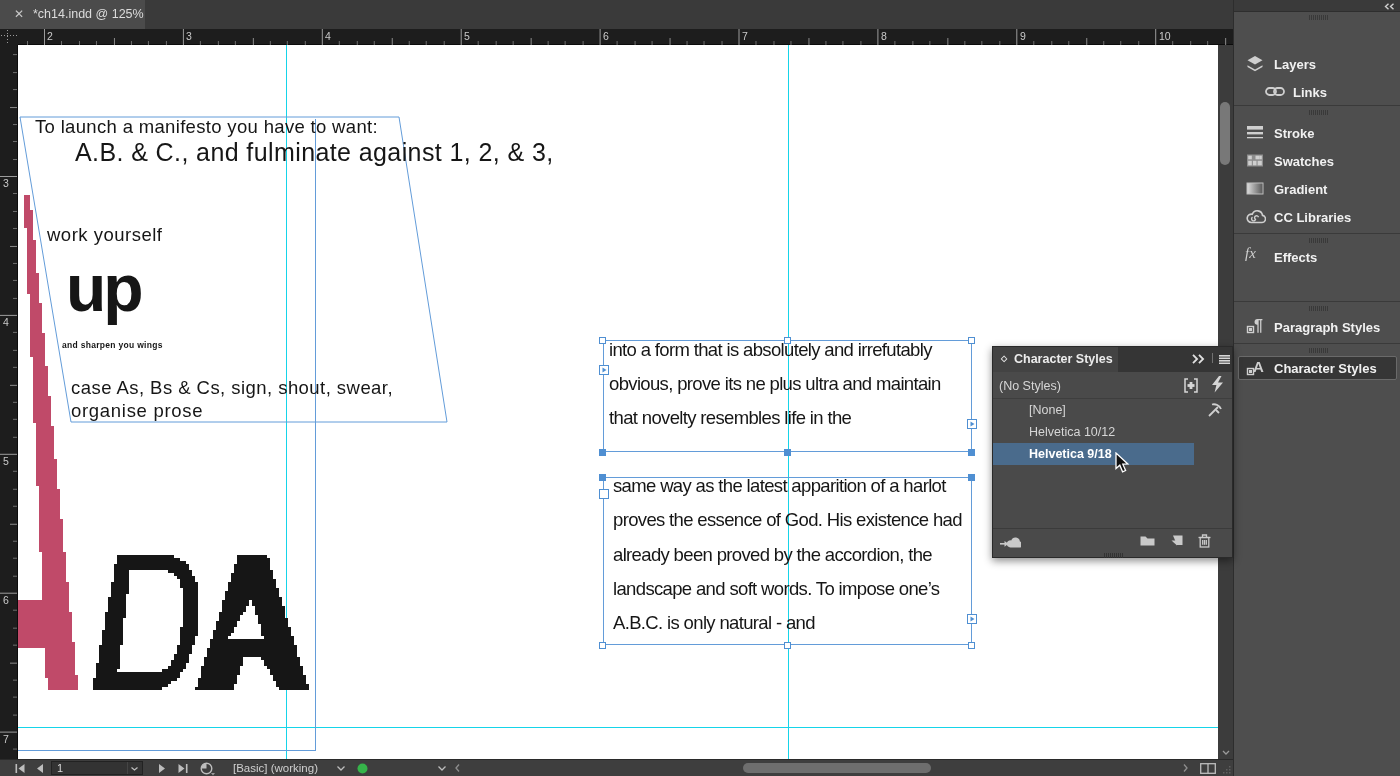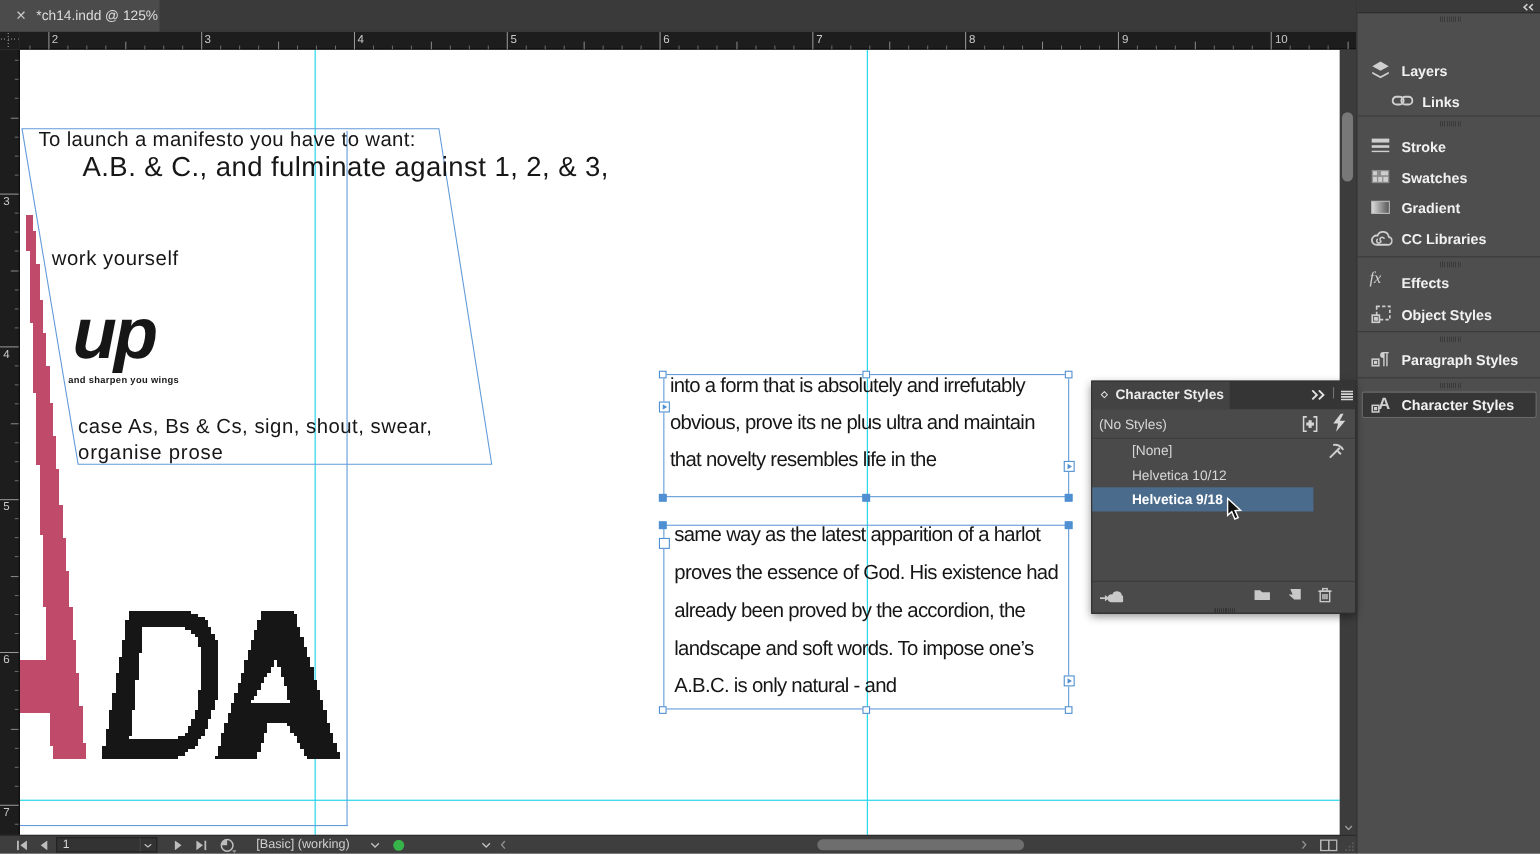--- a/index.html
+++ b/index.html
@@ -83,21 +83,21 @@
   <svg class="abs" style="left:0; top:0;" width="1200" height="714" viewBox="0 0 1200 714" shape-rendering="crispEdges">
     <path d="M6,150 L9,150 L12,150 L12,153 L12,156 L12,159 L12,162 L12,165 L15,165 L15,168 L15,171 L15,174 L15,177 L15,180 L15,183 L15,186 L15,189 L15,192 L15,195 L18,195 L18,198 L18,201 L18,204 L18,207 L18,210 L18,213 L18,216 L18,219 L18,222 L18,225 L18,228 L21,228 L21,231 L21,234 L21,237 L21,240 L21,243 L21,246 L21,249 L21,252 L21,255 L21,258 L24,258 L24,261 L24,264 L24,267 L24,270 L24,273 L24,276 L24,279 L24,282 L24,285 L24,288 L27,288 L27,291 L27,294 L27,297 L27,300 L27,303 L27,306 L27,309 L27,312 L27,315 L27,318 L27,321 L30,321 L30,324 L30,327 L30,330 L30,333 L30,336 L30,339 L30,342 L30,345 L30,348 L30,351 L33,351 L33,354 L33,357 L33,360 L33,363 L33,366 L33,369 L33,372 L33,375 L33,378 L33,381 L36,381 L36,384 L36,387 L36,390 L36,393 L36,396 L36,399 L36,402 L36,405 L36,408 L36,411 L36,414 L39,414 L39,417 L39,420 L39,423 L39,426 L39,429 L39,432 L39,435 L39,438 L39,441 L39,444 L42,444 L42,447 L42,450 L42,453 L42,456 L42,459 L42,462 L42,465 L42,468 L42,471 L42,474 L45,474 L45,477 L45,480 L45,483 L45,486 L45,489 L45,492 L45,495 L45,498 L45,501 L45,504 L45,507 L48,507 L48,510 L48,513 L48,516 L48,519 L48,522 L48,525 L48,528 L48,531 L48,534 L48,537 L51,537 L51,540 L51,543 L51,546 L51,549 L51,552 L51,555 L51,558 L51,561 L51,564 L51,567 L54,567 L54,570 L54,573 L54,576 L54,579 L54,582 L54,585 L54,588 L54,591 L54,594 L54,597 L54,600 L57,600 L57,603 L57,606 L57,609 L57,612 L57,615 L57,618 L57,621 L57,624 L57,627 L57,630 L60,630 L60,633 L60,636 L60,639 L60,642 L60,645 L57,645 L54,645 L51,645 L48,645 L45,645 L42,645 L39,645 L36,645 L33,645 L30,645 L30,642 L30,639 L30,636 L30,633 L27,633 L27,630 L27,627 L27,624 L27,621 L27,618 L27,615 L27,612 L27,609 L27,606 L27,603 L27,600 L27,597 L27,594 L27,591 L27,588 L27,585 L27,582 L27,579 L27,576 L27,573 L27,570 L24,570 L24,567 L24,564 L24,561 L24,558 L24,555 L24,552 L24,549 L24,546 L24,543 L24,540 L24,537 L24,534 L24,531 L24,528 L24,525 L24,522 L24,519 L24,516 L24,513 L24,510 L24,507 L21,507 L21,504 L21,501 L21,498 L21,495 L21,492 L21,489 L21,486 L21,483 L21,480 L21,477 L21,474 L21,471 L21,468 L21,465 L21,462 L21,459 L21,456 L21,453 L21,450 L21,447 L21,444 L21,441 L18,441 L18,438 L18,435 L18,432 L18,429 L18,426 L18,423 L18,420 L18,417 L18,414 L18,411 L18,408 L18,405 L18,402 L18,399 L18,396 L18,393 L18,390 L18,387 L18,384 L18,381 L18,378 L15,378 L15,375 L15,372 L15,369 L15,366 L15,363 L15,360 L15,357 L15,354 L15,351 L15,348 L15,345 L15,342 L15,339 L15,336 L15,333 L15,330 L15,327 L15,324 L15,321 L15,318 L15,315 L15,312 L12,312 L12,309 L12,306 L12,303 L12,300 L12,297 L12,294 L12,291 L12,288 L12,285 L12,282 L12,279 L12,276 L12,273 L12,270 L12,267 L12,264 L12,261 L12,258 L12,255 L12,252 L12,249 L9,249 L9,246 L9,243 L9,240 L9,237 L9,234 L9,231 L9,228 L9,225 L9,222 L9,219 L9,216 L9,213 L9,210 L9,207 L9,204 L9,201 L9,198 L9,195 L9,192 L9,189 L9,186 L9,183 L6,183 L6,180 L6,177 L6,174 L6,171 L6,168 L6,165 L6,162 L6,159 L6,156 L6,153 L6,150 Z" fill="#c04a69"></path>
     <path d="M0,555 L3,555 L6,555 L9,555 L12,555 L15,555 L18,555 L21,555 L24,555 L27,555 L30,555 L33,555 L36,555 L39,555 L42,555 L45,555 L48,555 L51,555 L51,558 L51,561 L51,564 L51,567 L51,570 L54,570 L54,573 L54,576 L54,579 L54,582 L54,585 L54,588 L54,591 L54,594 L54,597 L57,597 L57,600 L57,603 L54,603 L51,603 L48,603 L45,603 L42,603 L39,603 L36,603 L33,603 L30,603 L27,603 L24,603 L21,603 L18,603 L15,603 L12,603 L9,603 L6,603 L3,603 L0,603 Z" fill="#c04a69"></path>
     <path fill="#161616" fill-rule="evenodd" d="M99,510 L102,510 L105,510 L108,510 L111,510 L114,510 L117,510 L120,510 L123,510 L126,510 L129,510 L132,510 L135,510 L138,510 L141,510 L144,510 L147,510 L150,510 L153,510 L156,510 L156,513 L159,513 L162,513 L162,516 L165,516 L168,516 L168,519 L171,519 L171,522 L171,525 L174,525 L174,528 L174,531 L177,531 L177,534 L177,537 L180,537 L180,540 L180,543 L180,546 L180,549 L180,552 L180,555 L180,558 L180,561 L180,564 L180,567 L180,570 L180,573 L180,576 L180,579 L180,582 L180,585 L180,588 L180,591 L177,591 L177,594 L177,597 L177,600 L174,600 L174,603 L174,606 L174,609 L171,609 L171,612 L171,615 L171,618 L168,618 L168,621 L168,624 L165,624 L165,627 L162,627 L162,630 L162,633 L159,633 L159,636 L156,636 L153,636 L153,639 L150,639 L150,642 L147,642 L144,642 L144,645 L141,645 L138,645 L135,645 L132,645 L129,645 L126,645 L123,645 L120,645 L117,645 L114,645 L111,645 L108,645 L105,645 L102,645 L99,645 L96,645 L93,645 L90,645 L87,645 L84,645 L81,645 L78,645 L75,645 L75,642 L75,639 L75,636 L75,633 L78,633 L78,630 L78,627 L78,624 L78,621 L78,618 L81,618 L81,615 L81,612 L81,609 L81,606 L81,603 L81,600 L84,600 L84,597 L84,594 L84,591 L84,588 L84,585 L87,585 L87,582 L87,579 L87,576 L87,573 L87,570 L87,567 L90,567 L90,564 L90,561 L90,558 L90,555 L90,552 L93,552 L93,549 L93,546 L93,543 L93,540 L93,537 L96,537 L96,534 L96,531 L96,528 L96,525 L96,522 L96,519 L99,519 L99,516 L99,513 L99,510 Z M111,525 L114,525 L117,525 L120,525 L123,525 L126,525 L129,525 L132,525 L135,525 L138,525 L141,525 L144,525 L147,525 L150,525 L150,528 L153,528 L156,528 L156,531 L159,531 L159,534 L162,534 L162,537 L162,540 L162,543 L165,543 L165,546 L165,549 L165,552 L165,555 L165,558 L165,561 L165,564 L165,567 L165,570 L165,573 L165,576 L165,579 L165,582 L162,582 L162,585 L162,588 L162,591 L162,594 L162,597 L162,600 L159,600 L159,603 L159,606 L159,609 L156,609 L156,612 L156,615 L153,615 L153,618 L153,621 L150,621 L150,624 L147,624 L144,624 L144,627 L141,627 L138,627 L135,627 L132,627 L129,627 L126,627 L123,627 L120,627 L117,627 L114,627 L111,627 L108,627 L105,627 L102,627 L99,627 L99,624 L102,624 L102,621 L102,618 L102,615 L102,612 L102,609 L102,606 L102,603 L102,600 L105,600 L105,597 L105,594 L105,591 L105,588 L105,585 L105,582 L105,579 L105,576 L105,573 L108,573 L108,570 L108,567 L108,564 L108,561 L108,558 L108,555 L108,552 L108,549 L111,549 L111,546 L111,543 L111,540 L111,537 L111,534 L111,531 L111,528 L111,525 Z"></path>
     <path fill="#161616" fill-rule="evenodd" d="M219,510 L222,510 L225,510 L228,510 L231,510 L234,510 L237,510 L240,510 L243,510 L246,510 L249,510 L249,513 L252,513 L252,516 L252,519 L252,522 L252,525 L255,525 L255,528 L255,531 L255,534 L258,534 L258,537 L258,540 L258,543 L261,543 L261,546 L261,549 L261,552 L264,552 L264,555 L264,558 L264,561 L267,561 L267,564 L267,567 L267,570 L267,573 L270,573 L270,576 L270,579 L270,582 L273,582 L273,585 L273,588 L273,591 L276,591 L276,594 L276,597 L276,600 L279,600 L279,603 L279,606 L279,609 L279,612 L282,612 L282,615 L282,618 L282,621 L285,621 L285,624 L285,627 L285,630 L288,630 L288,633 L288,636 L288,639 L291,639 L291,642 L291,645 L288,645 L285,645 L282,645 L279,645 L276,645 L273,645 L270,645 L267,645 L264,645 L261,645 L261,642 L258,642 L258,639 L258,636 L255,636 L255,633 L255,630 L252,630 L252,627 L252,624 L249,624 L249,621 L246,621 L246,618 L246,615 L243,615 L243,612 L240,612 L237,612 L234,612 L231,612 L228,612 L225,612 L225,615 L225,618 L225,621 L222,621 L222,624 L222,627 L222,630 L219,630 L219,633 L219,636 L219,639 L216,639 L216,642 L216,645 L213,645 L210,645 L207,645 L204,645 L201,645 L198,645 L195,645 L192,645 L189,645 L186,645 L183,645 L180,645 L177,645 L177,642 L180,642 L180,639 L180,636 L180,633 L183,633 L183,630 L183,627 L183,624 L183,621 L186,621 L186,618 L186,615 L186,612 L189,612 L189,609 L189,606 L189,603 L192,603 L192,600 L192,597 L192,594 L195,594 L195,591 L195,588 L195,585 L198,585 L198,582 L198,579 L198,576 L201,576 L201,573 L201,570 L201,567 L204,567 L204,564 L204,561 L204,558 L204,555 L207,555 L207,552 L207,549 L207,546 L210,546 L210,543 L210,540 L210,537 L213,537 L213,534 L213,531 L213,528 L216,528 L216,525 L216,522 L216,519 L219,519 L219,516 L219,513 L219,510 Z M234,555 L231,555 L231,558 L231,561 L228,561 L228,564 L228,567 L225,567 L225,570 L222,570 L222,573 L222,576 L219,576 L219,579 L219,582 L216,582 L216,585 L216,588 L213,588 L213,591 L210,591 L210,594 L213,594 L216,594 L219,594 L222,594 L225,594 L228,594 L231,594 L234,594 L237,594 L240,594 L243,594 L246,594 L246,591 L243,591 L243,588 L243,585 L243,582 L243,579 L240,579 L240,576 L240,573 L240,570 L237,570 L237,567 L237,564 L237,561 L234,561 L234,558 L234,555 Z"></path>
   </svg>
 
   <div class="txt" style="left:17px; top:70.6px; font-size:18.5px; letter-spacing:0.33px;">To launch a manifesto you have to want:</div>
   <div class="txt" style="left:18px; top:93px; font-size:25px; letter-spacing:0.4px;margin-left:39px;">A.B. &amp; C., and fulminate against 1, 2, &amp; 3,</div>
   <div class="txt" style="left:29px; top:179.2px; font-size:18.5px; letter-spacing:0.5px;">work yourself</div>
-  <div class="txt" style="left:48px; top:205.1px; font-size:66px; font-weight:bold; font-style:italic; letter-spacing:-3px;margin-top:14px;">up</div>
+  <div class="txt" style="left:48px; top:205.1px; font-size:66px; font-weight:bold; letter-spacing:-3px;">up</div>
   <div class="txt" style="left:44px; top:294.6px; font-size:8.5px; font-weight:bold; letter-spacing:0.3px;">and sharpen you wings</div>
   <div class="txt" style="left:53px; top:332.1px; font-size:18.5px; letter-spacing:0.45px;">case As, Bs &amp; Cs, sign, shout, swear,</div>
   <div class="txt" style="left:53px; top:355.1px; font-size:18.5px; letter-spacing:0.7px;">organise prose</div>
 
   <div class="abs" style="left:584.5px; top:295px; width:369px; height:112px; border:1px solid #639cd9;"></div>
   <div class="abs" style="left:584.5px; top:432px; width:369px; height:168px; border:1px solid #639cd9;"></div>
 
   <div class="txt t9" style="left:591px; top:287.7px;">into a form that is absolutely and irrefutably<br>obvious, prove its ne plus ultra and maintain<br>that novelty resembles life in the</div>
   <div class="txt t9" style="left:595px; top:424px;">same way as the latest apparition of a harlot<br>proves the essence of God. His existence had<br>already been proved by the accordion, the<br>landscape and soft words. To impose one’s<br>A.B.C. is only natural - and</div>
 
@@ -325,28 +325,20 @@
         <path d="M6.5,9.2 a2,2 0 1 0 3,2.2 a2,2 0 1 1 3,-2.2" fill="none" stroke="#cfcfcf" stroke-width="1.4"></path>
       </svg>
     <span class="lbl">CC Libraries</span>
     </div>
   <div class="sep" style="top:233px;"></div>
   <div class="grip" style="top:238px;"></div>
   <div class="drow" style="top:243px;">
     <span style="position:absolute; left:11px; top:2px; color:#cfcfcf; font-size:15px; font-style:italic; font-family:'Liberation Serif',serif;">fx</span>
     <span class="lbl">Effects</span>
     </div>
-  <div class="drow" style="top:272px;">
-    <svg width="19" height="18" viewBox="0 0 19 18">
-        <rect x="5.5" y="1.5" width="12" height="12" fill="none" stroke="#cfcfcf" stroke-width="1.5" stroke-dasharray="3,2"></rect>
-        <rect x="1.5" y="9.5" width="6.5" height="6.5" fill="none" stroke="#cfcfcf" stroke-width="1.5"></rect>
-        <rect x="3" y="11" width="3.5" height="3.5" fill="#cfcfcf"></rect>
-      </svg>
-    <span class="lbl">Object Styles</span>
-    </div>
   <div class="sep" style="top:301px;"></div>
   <div class="grip" style="top:306px;"></div>
   <div class="drow" style="top:313px;">
     <svg width="20" height="18" viewBox="0 0 20 18">
         <text x="8" y="12.5" fill="#cfcfcf" font-size="16" font-weight="bold" font-family="Liberation Sans">¶</text>
         <rect x="1.5" y="8.5" width="6" height="6" fill="none" stroke="#cfcfcf" stroke-width="1.4"></rect>
         <rect x="3" y="10" width="3" height="3" fill="#cfcfcf"></rect>
       </svg>
     <span class="lbl">Paragraph Styles</span>
     </div>

